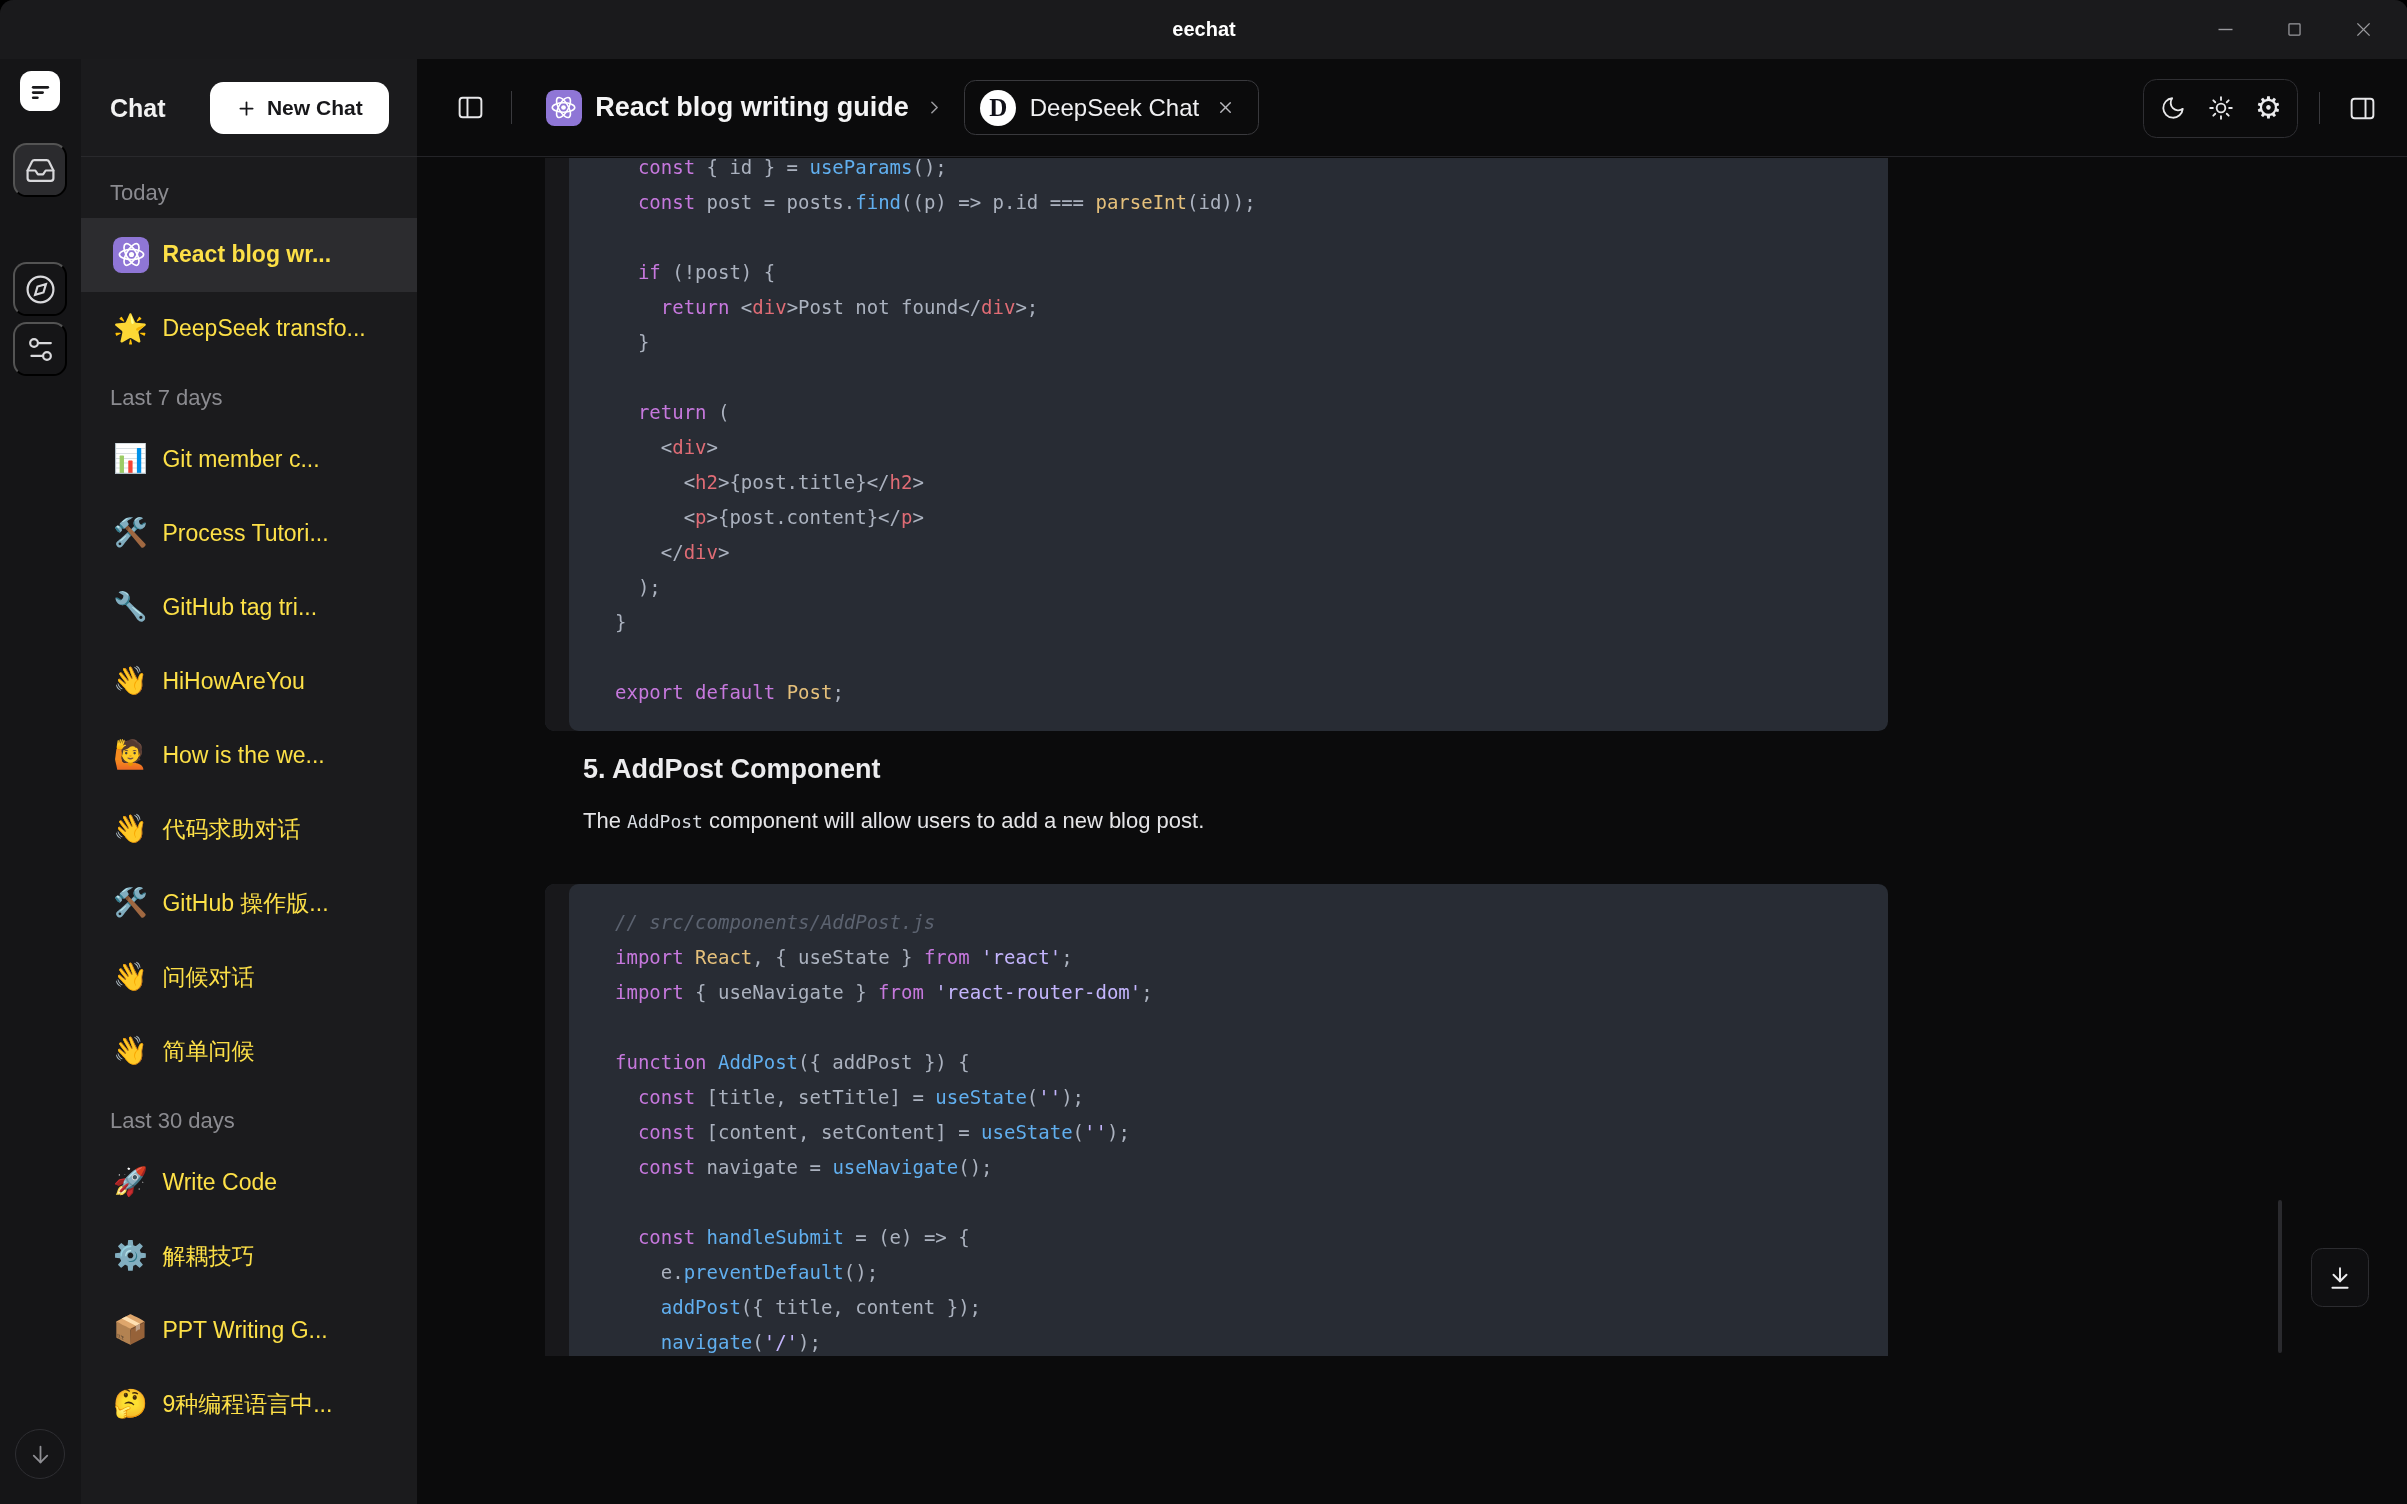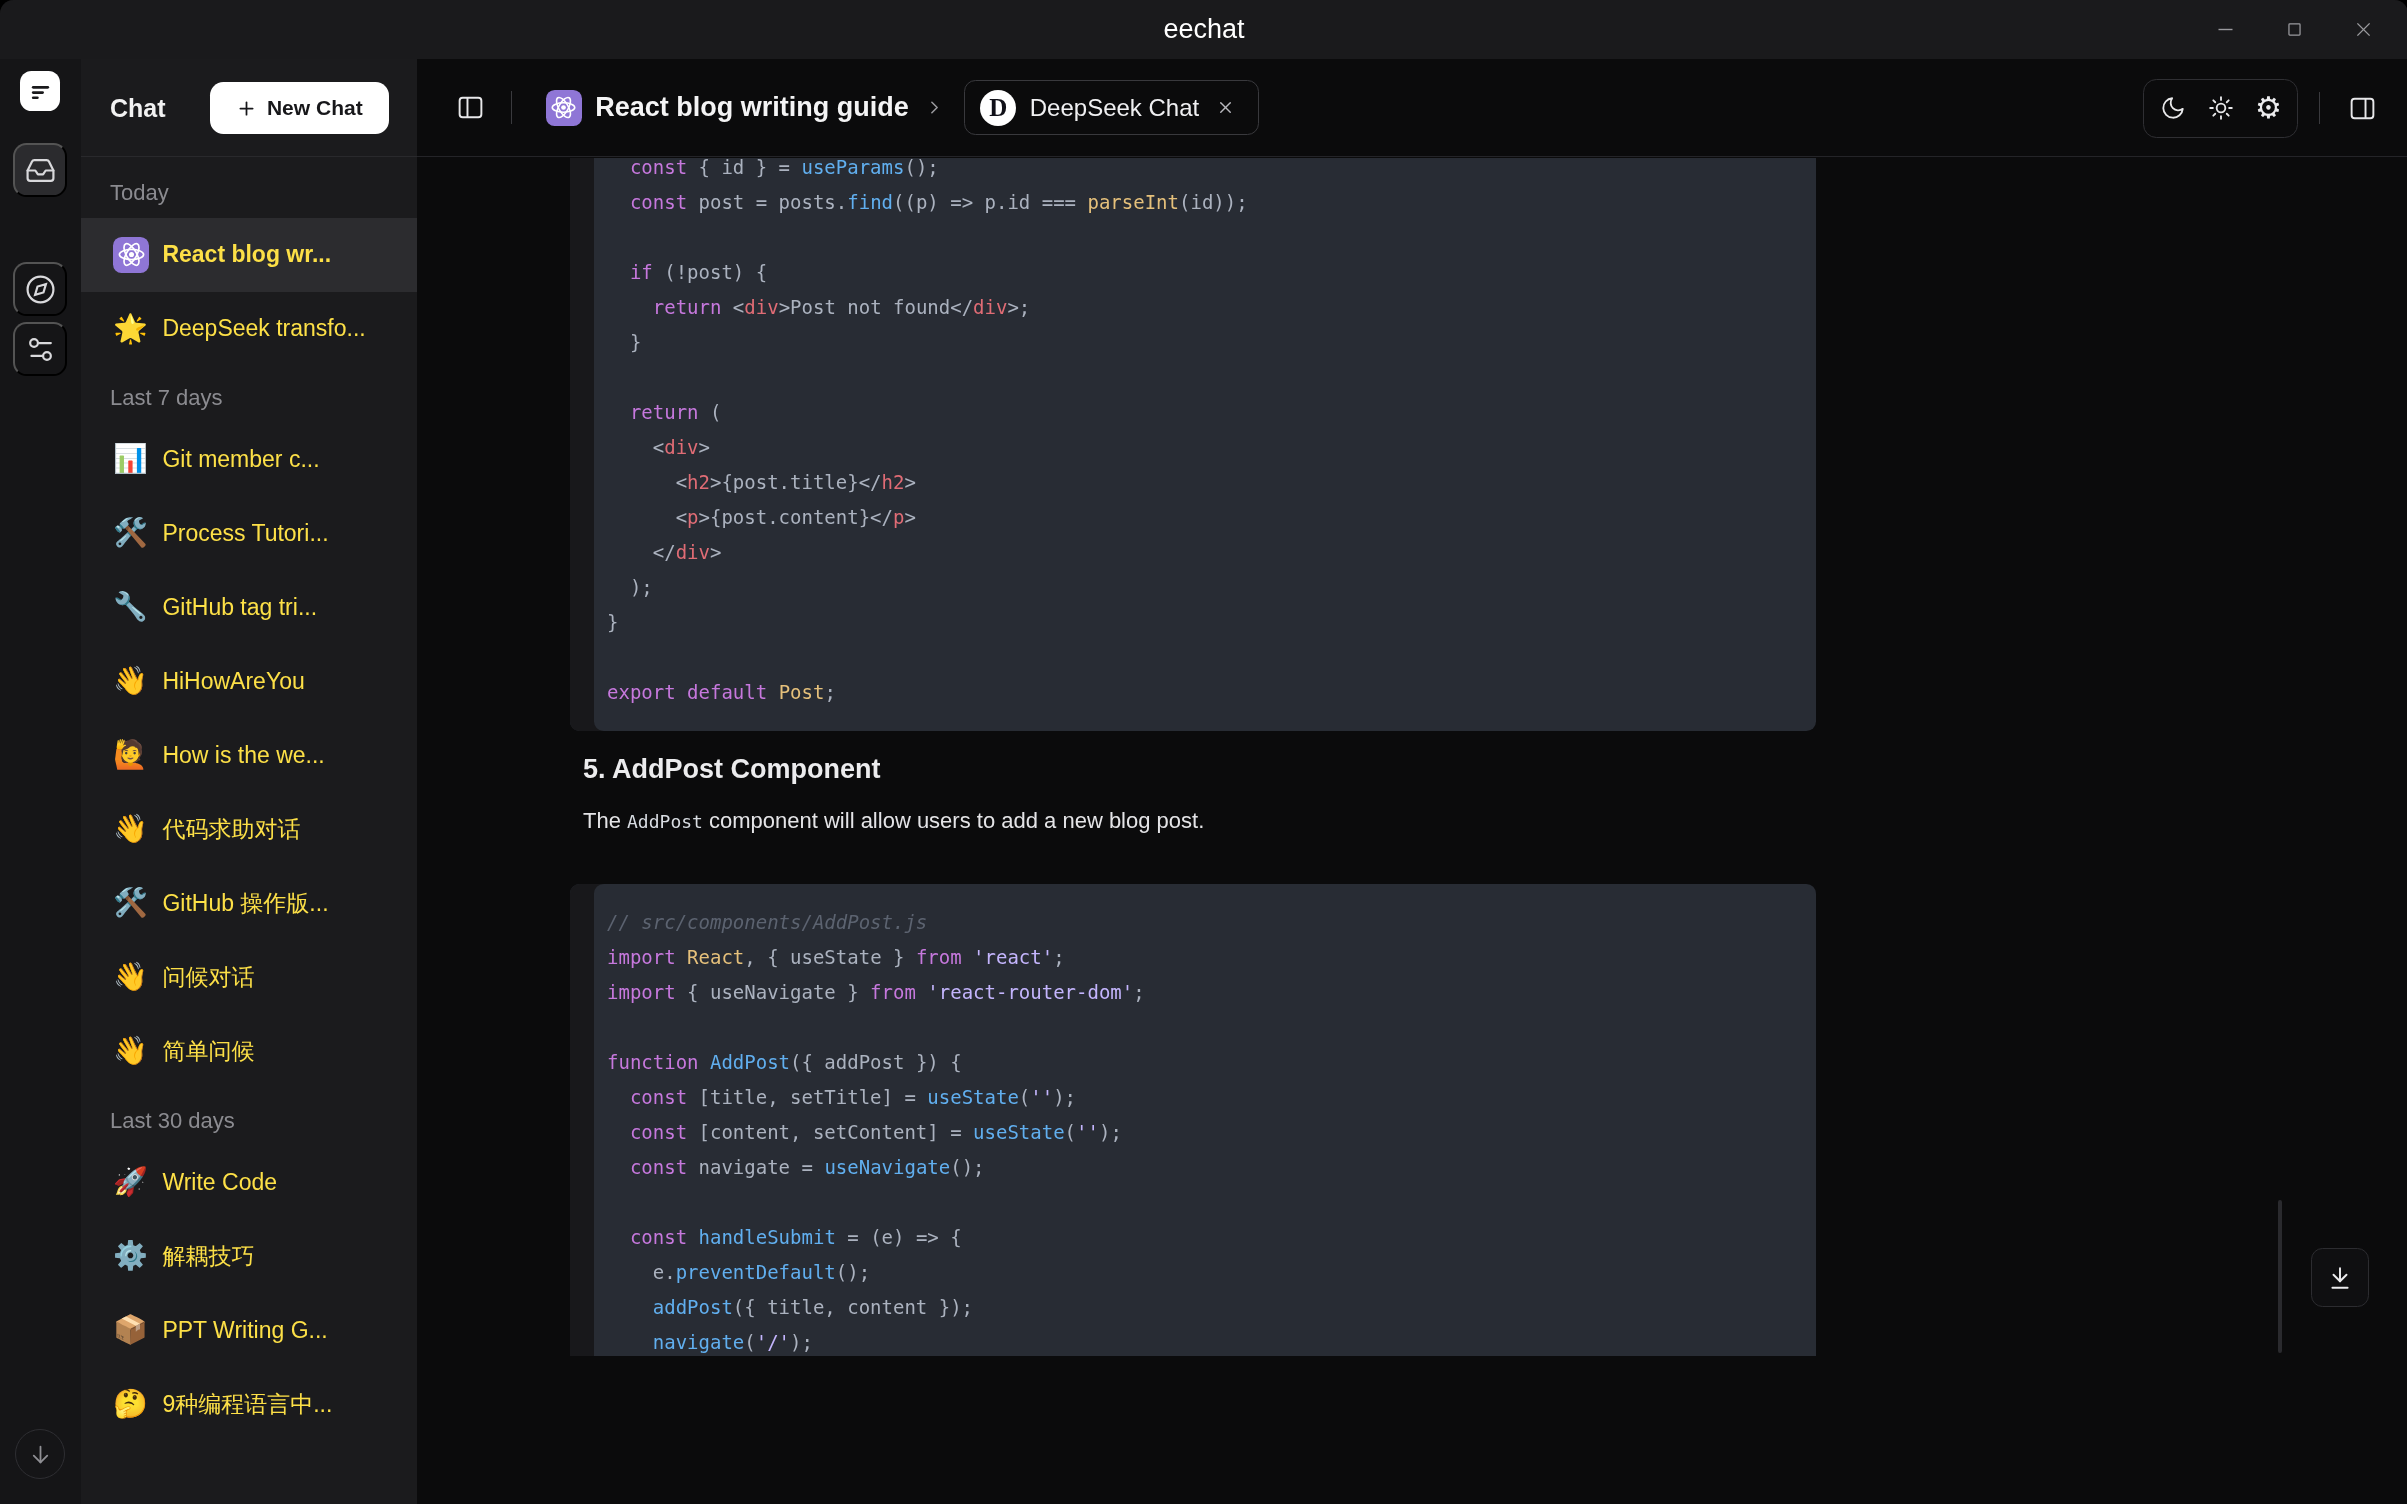--- a/index.html
+++ b/index.html
@@ -4,21 +4,21 @@
 <style>
   * { margin:0; padding:0; box-sizing:border-box; }
   html,body { width:2408px; height:1505px; background:#000; overflow:hidden;
               font-family:"Liberation Sans","DejaVu Sans",sans-serif; }
   #app { position:absolute; inset:0; width:2408px; height:1505px; background:#0b0b0c;
          border-radius:13.4px 13.4px 0 0; overflow:hidden; }
 
   
   .titlebar { position:absolute; left:0; top:0; width:2408px; height:59px; background:#1a1a1c; }
   .window-title { position:absolute; left:0; right:0; top:0; height:71px; line-height:59px;
-                  text-align:center; color:#fff; font-size:27px; font-weight:400; }
+                  text-align:center; color:#fff; font-size:20px; font-weight:700; }
   .win-controls { position:absolute; right:9.6px; top:0; height:59px; display:flex; align-items:center; }
   .win-btn { width:69px; height:59px; display:flex; align-items:center; justify-content:center;
              background:transparent; border:none; color:#9a9a9e; cursor:pointer; }
   .win-btn svg { stroke:#9a9a9e; }
 
   
   .rail { position:absolute; left:0; top:59px; width:81px; bottom:0; background:#151517; }
   .rail-logo { position:absolute; left:20px; top:12.4px; width:40px; height:40px; background:#fff;
                border-radius:11.5px; display:flex; align-items:center; justify-content:center; }
   .rail-btn { position:absolute; left:13.4px; width:54px; height:54px; border-radius:13.4px;
@@ -69,22 +69,22 @@
                 font-family:"Liberation Serif","DejaVu Serif",serif; }
   .model-label { color:#f0f0f2; font-size:24px; white-space:nowrap; }
   .tab-close { background:none; border:none; display:flex; margin-left:3.8px; cursor:pointer; }
   .header-actions { position:absolute; right:25px; top:0; height:98px; display:flex; align-items:center; gap:21px; }
   .theme-group { height:59px; border:1px solid #2f2f33; border-radius:13.4px; display:flex; align-items:center;
                  padding:0 7.6px; gap:5.7px; }
   .gear-glyph { color:#ececee; font-size:30px; line-height:1; font-family:"DejaVu Sans",sans-serif; }
 
   
   .chat-scroll { position:absolute; left:417px; top:158px; right:0; height:1198px; background:#0b0b0c; overflow:hidden; }
-  .code-block { position:absolute; left:153px; width:1246px; background:#282c34; border-radius:9.6px;
-                box-shadow: inset 24px 0 0 #18181b; padding:21px 29px 21px 37px; }
+  .code-block { position:absolute; left:128px; width:1343px; background:#282c34; border-radius:9.6px;
+                box-shadow: inset 24px 0 0 #18181b; padding:21px 29px 21px 70px; }
   .code-block-1 { top:-29px; }
   .code-block-2 { top:726px; height:535px; }
   .code-line { font-family:"DejaVu Sans Mono","Liberation Mono",monospace; font-size:19px;
                line-height:35px; white-space:pre; color:#abb2bf; }
   .tok-p { color:#abb2bf; }
   .tok-k { color:#c678dd; }
   .tok-f { color:#61afef; }
   .tok-s { color:#c4b5fd; }
   .tok-y { color:#e5c07b; }
   .tok-t { color:#e06c75; }

